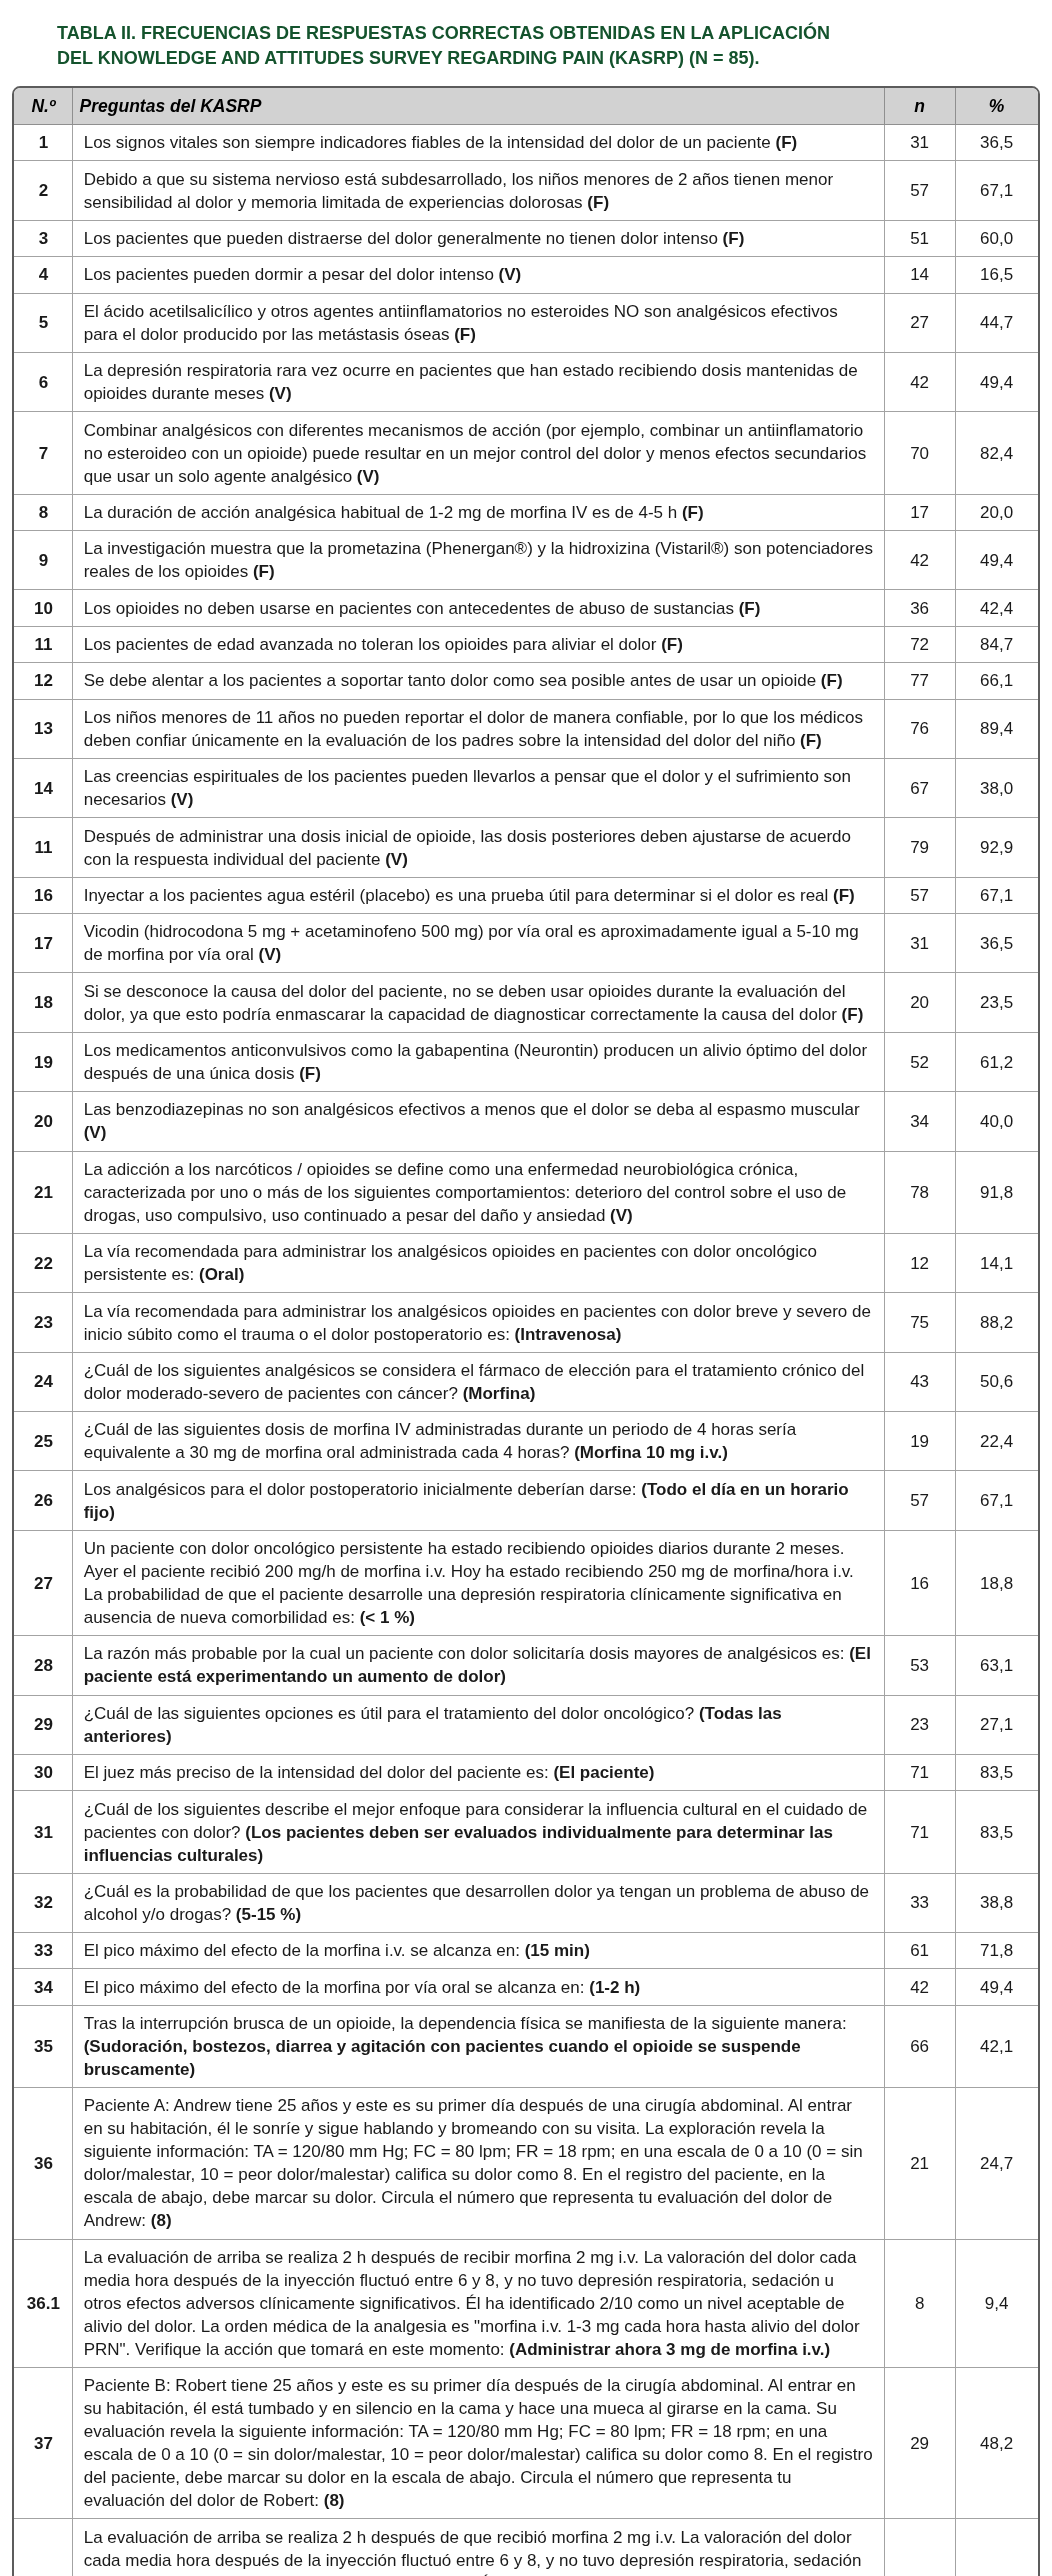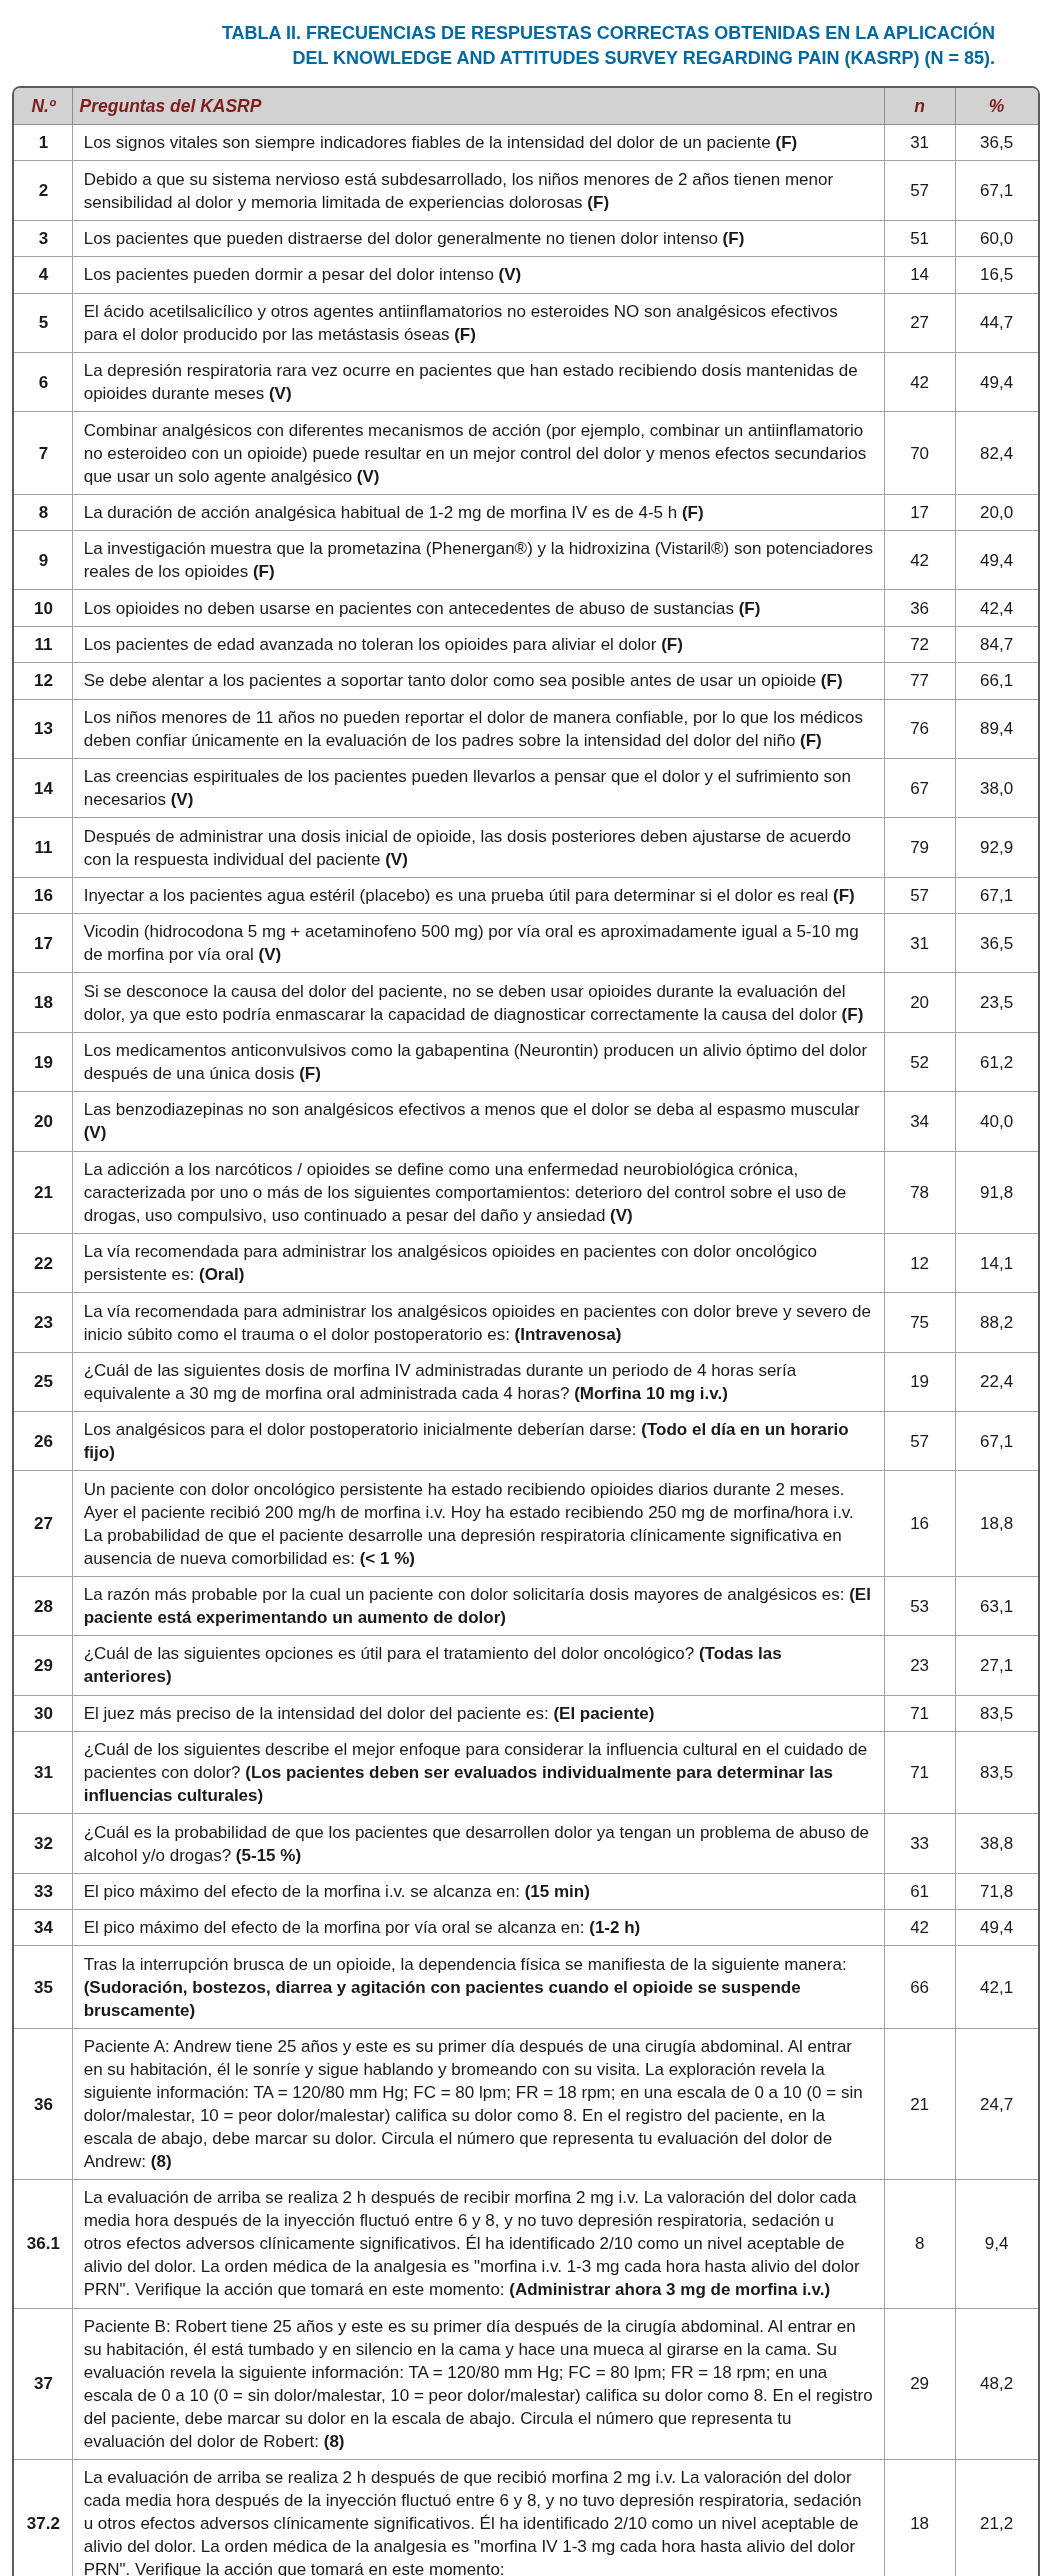--- a/index.html
+++ b/index.html
@@ -7,25 +7,25 @@
   html, body { background: #ffffff; }
   body {
     width: 1052px;
     font-family: "Liberation Sans", sans-serif;
     color: #1a1a1a;
     -webkit-font-smoothing: antialiased;
   }
   .page { padding: 17.5px 12.4px 24px 12.4px; }
 
   .title {
-    text-align: right;
+    text-align: left;
     font-weight: bold;
     font-size: 18px;
     line-height: 25px;
-    color: #0369a1;
+    color: #14532d;
     margin: 3.1px auto 15.5px auto;
     max-width: 938px;
   }
 
   .table-wrap {
     border: 2.1px solid #5c5c5c;
     border-radius: 8.2px;
     overflow: hidden;
     background: #ffffff;
   }
@@ -34,21 +34,21 @@
   thead th {
     background: #d2d2d2;
     font-weight: bold;
     font-style: italic;
     font-size: 17.5px;
     line-height: 20.6px;
     padding: 7.7px 6.2px;
     border-bottom: 1px solid #8f8f8f;
     border-right: 1px solid #8f8f8f;
     text-align: center;
-    color: #7f1d1d;
+    color: #000000;
   }
   thead th:last-child { border-right: none; }
 
   tbody td {
     font-size: 17px;
     line-height: 23px;
     padding: 6.2px 10.3px;
     border-bottom: 1px solid #a3a3a3;
     border-right: 1px solid #a3a3a3;
     vertical-align: middle;
@@ -218,20 +218,26 @@
             <td class="col-n">12</td>
             <td class="col-pct">14,1</td>
           </tr>
           <tr>
             <td class="col-num">23</td>
             <td class="col-q"><span>La vía recomendada para administrar los analgésicos opioides en pacientes con dolor breve y severo de inicio súbito como el trauma o el dolor postoperatorio es:</span> <strong>(Intravenosa)</strong></td>
             <td class="col-n">75</td>
             <td class="col-pct">88,2</td>
           </tr>
           <tr>
+            <td class="col-num">24</td>
+            <td class="col-q"><span>¿Cuál de los siguientes analgésicos se considera el fármaco de elección para el tratamiento crónico del dolor moderado-severo de pacientes con cáncer?</span> <strong>(Morfina)</strong></td>
+            <td class="col-n">43</td>
+            <td class="col-pct">50,6</td>
+          </tr>
+          <tr>
             <td class="col-num">25</td>
             <td class="col-q"><span>¿Cuál de las siguientes dosis de morfina IV administradas durante un periodo de 4 horas sería equivalente a 30 mg de morfina oral administrada cada 4 horas?</span> <strong>(Morfina 10 mg i.v.)</strong></td>
             <td class="col-n">19</td>
             <td class="col-pct">22,4</td>
           </tr>
           <tr>
             <td class="col-num">26</td>
             <td class="col-q"><span>Los analgésicos para el dolor postoperatorio inicialmente deberían darse:</span> <strong>(Todo el día en un horario fijo)</strong></td>
             <td class="col-n">57</td>
             <td class="col-pct">67,1</td>

